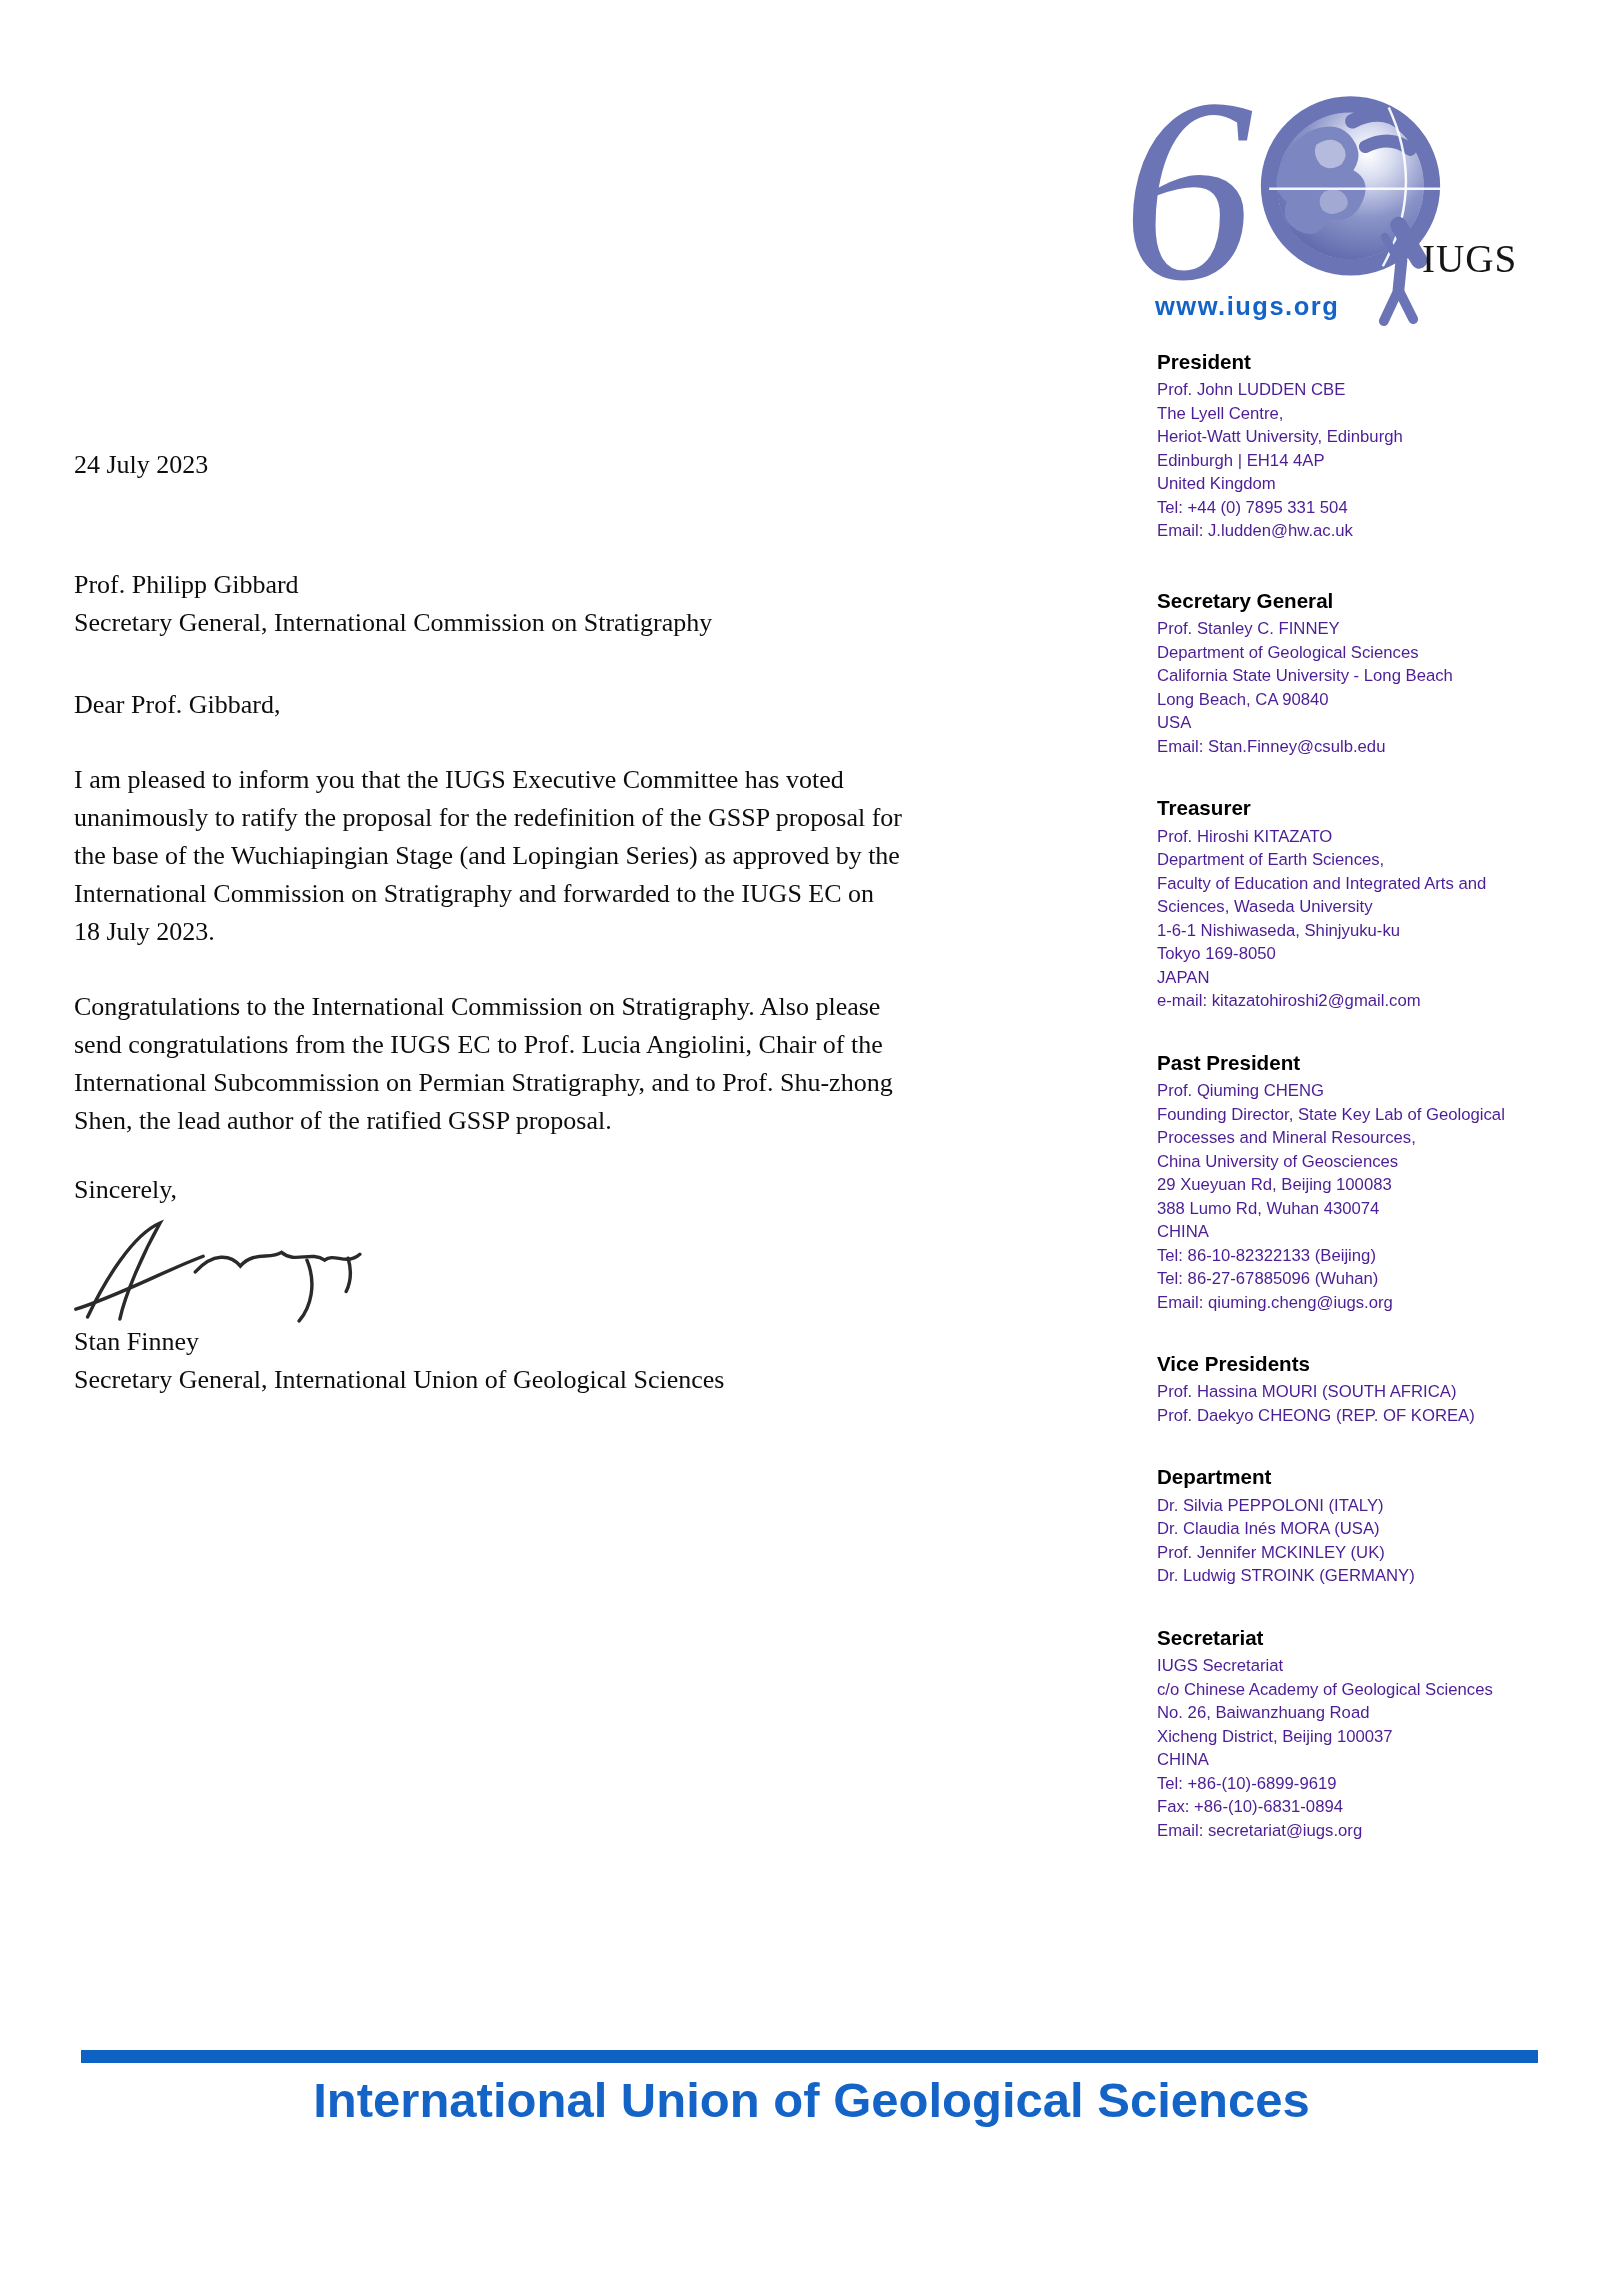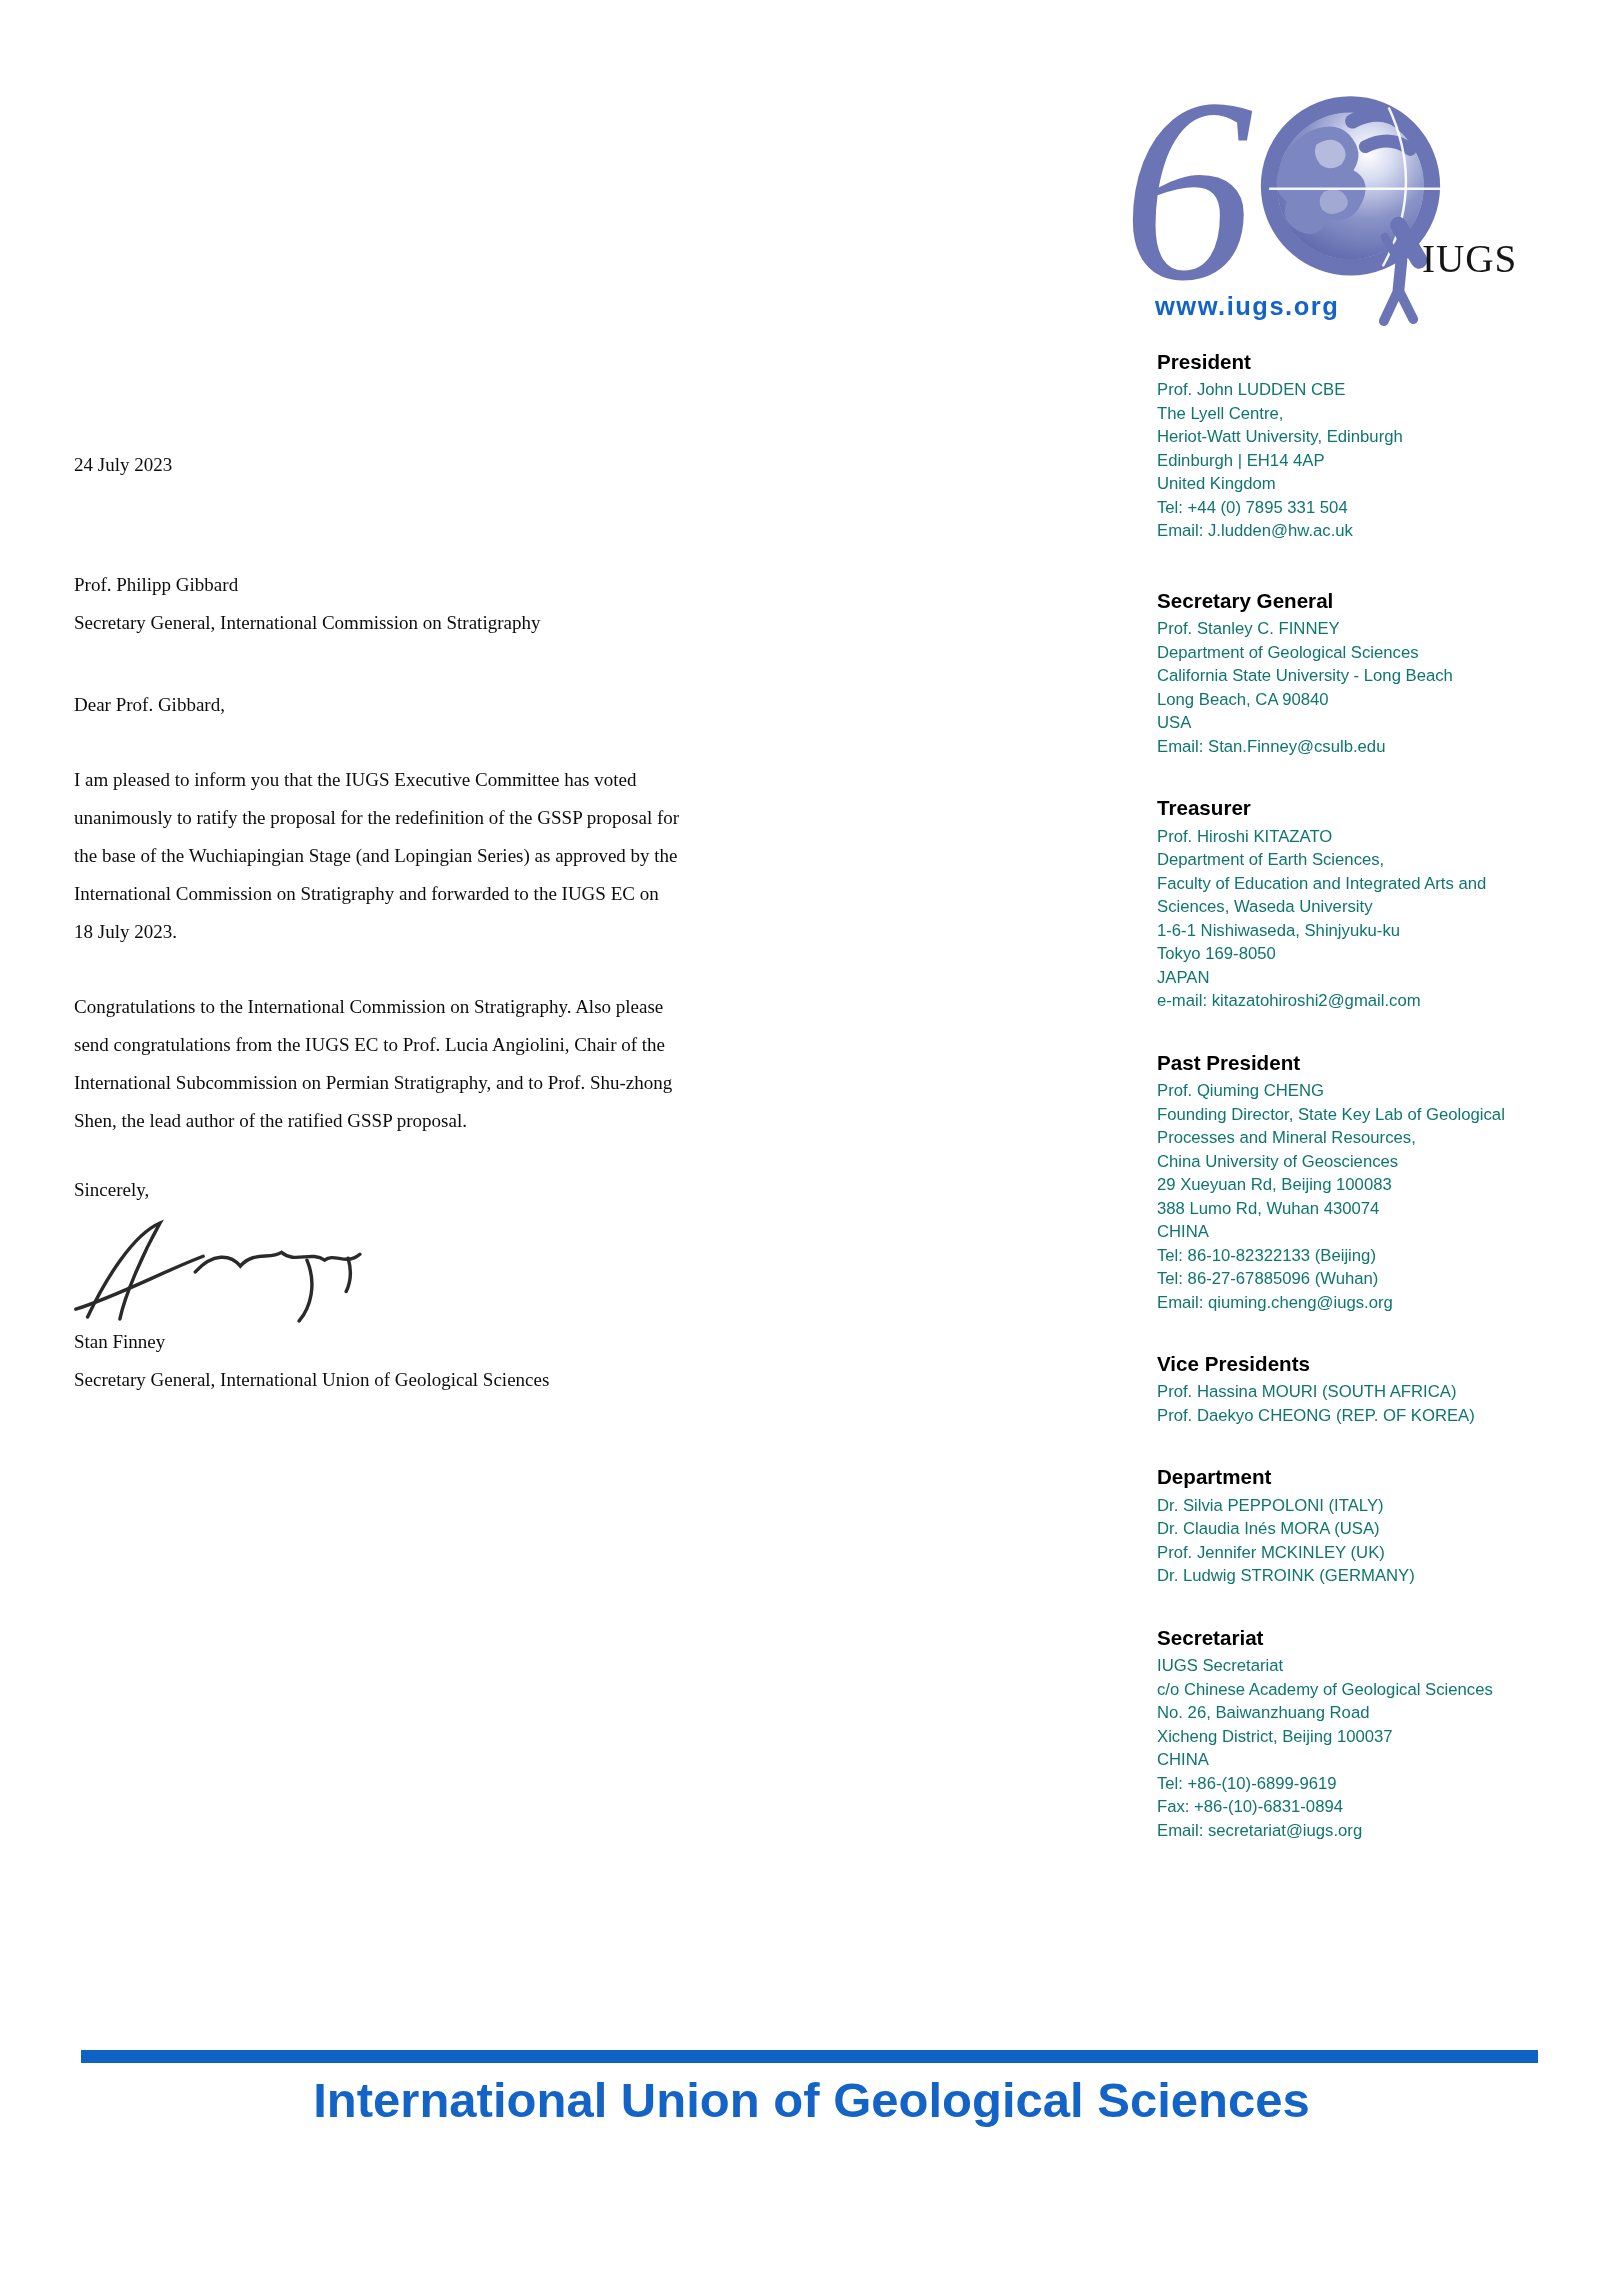--- a/index.html
+++ b/index.html
@@ -14,26 +14,26 @@
     color:#1464c8; letter-spacing:1.5px; font-family:"Liberation Sans", sans-serif;
   }
   
   .sidebar { position:absolute; left:1157px; top:349px; width:463px; color:#1a6cc4; }
   .side-section { margin:0 0 37px 0; }
   .side-section.gap-lg { margin-bottom:45px; }
   .side-section h3 {
     margin:0 0 3.9px 0; font-size:20.6px; line-height:25.5px; font-weight:bold; color:#000000;
   }
   .side-section .lines {
-    font-size:16.7px; line-height:23.5px; white-space:pre-line; color:#0f766e;
+    font-size:16.7px; line-height:23.5px; white-space:pre-line; color:#4c1d95;
   }
   
   .letter {
     position:absolute; left:74px; top:446px; width:1090px;
-    font-family:"Liberation Serif", serif; font-size:19px; line-height:38px; color:#0d0d0d;
+    font-family:"Liberation Serif", serif; font-size:26px; line-height:38px; color:#0d0d0d;
   }
   .pre { white-space:pre-line; }
   .letter .date { margin:0; }
   .letter .recipient { margin-top:82px; }
   .letter .salutation { margin-top:44px; }
   .letter .para1 { margin-top:37px; }
   .letter .para2 { margin-top:37px; }
   .letter .closing { margin-top:31px; }
   .letter .sig { display:block; margin:2px 0 0 -5.9px; }
   .letter .sig-name { margin-top:-3.9px; }

